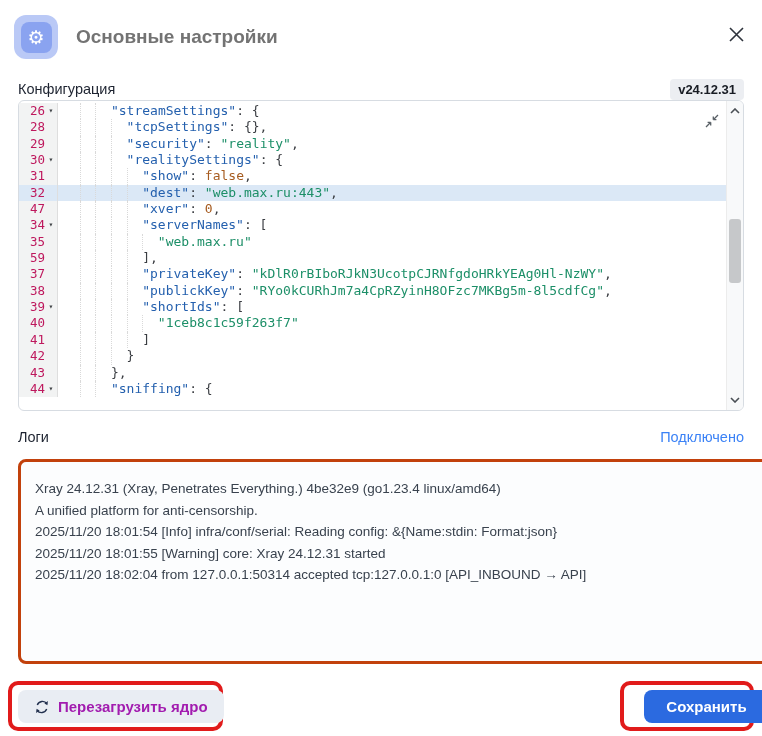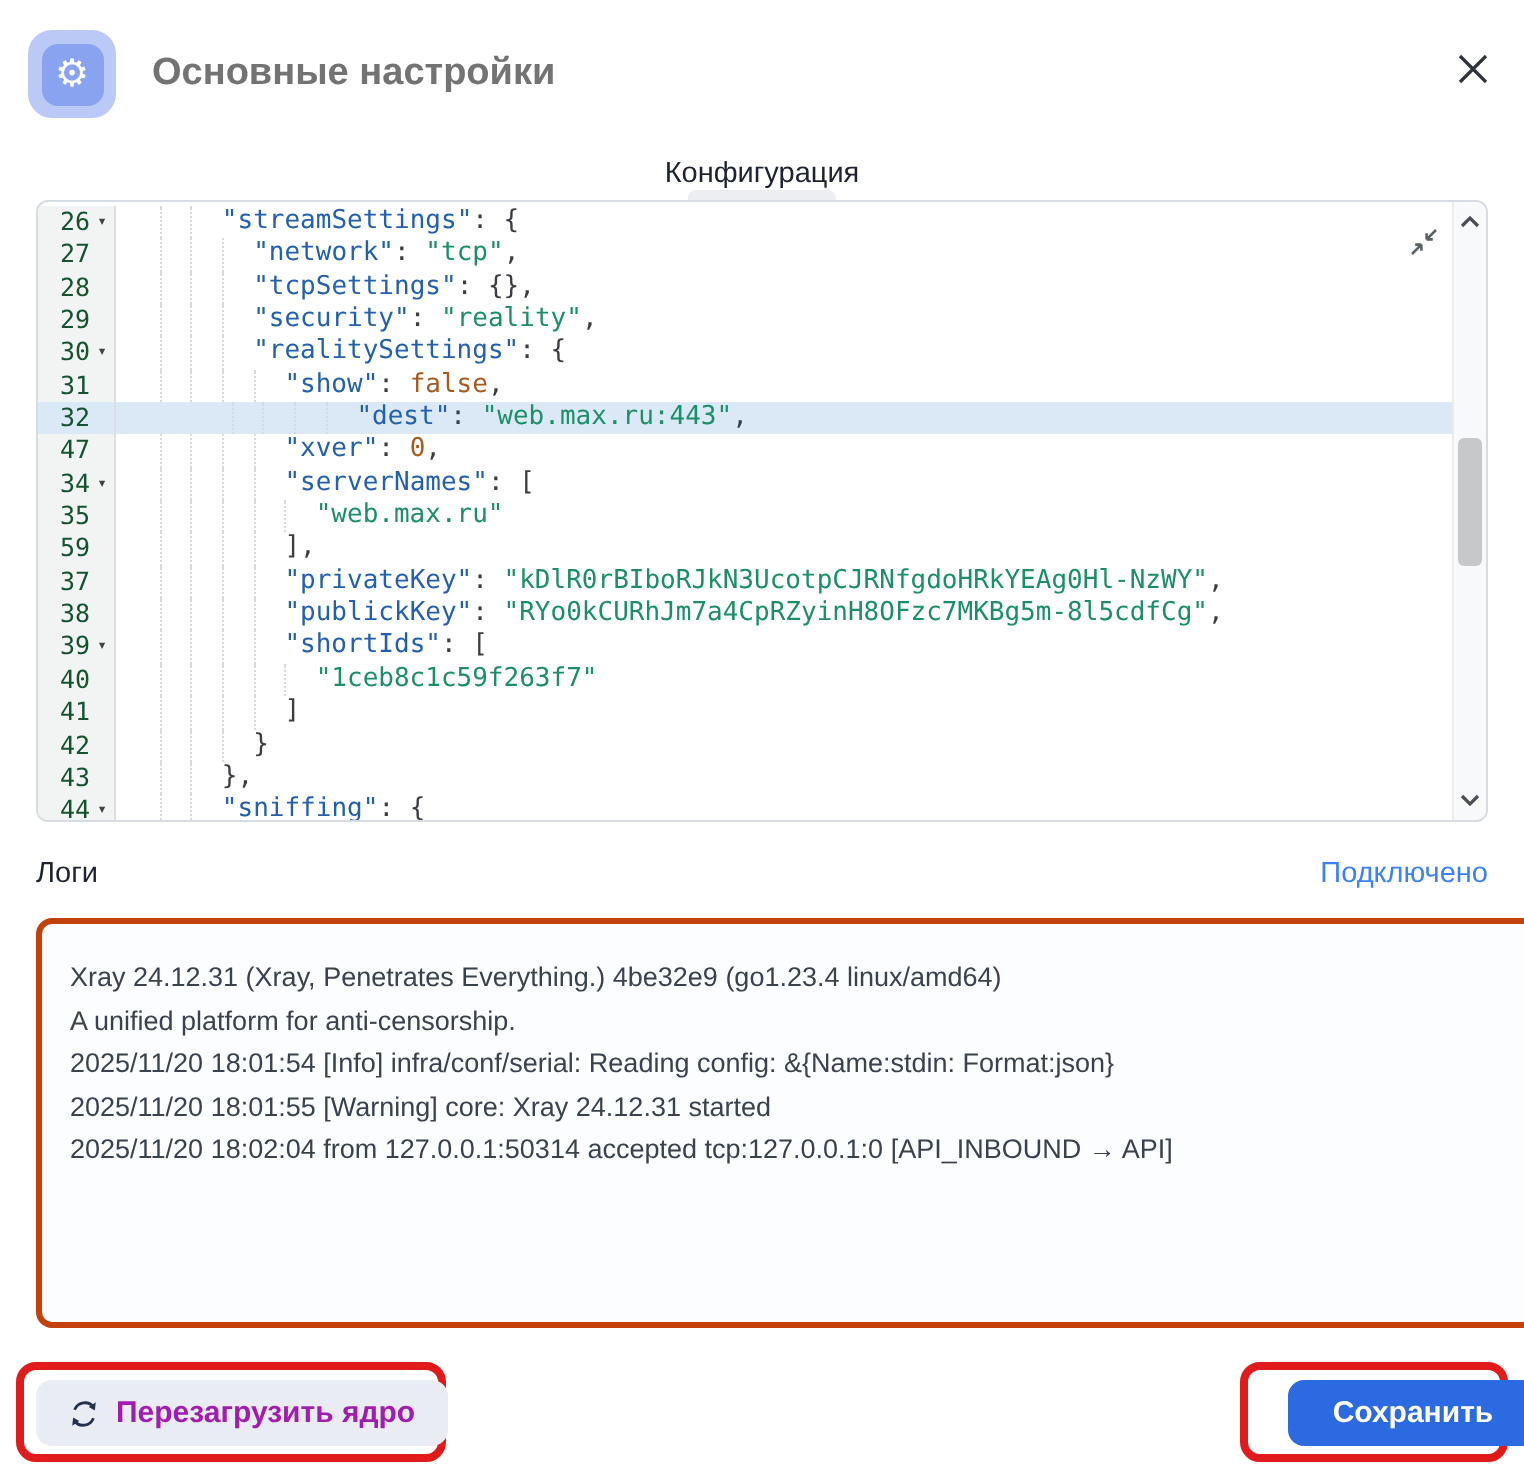--- a/index.html
+++ b/index.html
@@ -23,24 +23,24 @@
     padding:3px 8px;border-radius:4px;}
   .status-text{font-size:14.5px;font-weight:500;color:#3b82f6;}
   
   .editor{position:absolute;left:18px;top:100px;width:726px;height:311px;background:#fff;
     border:1px solid #d7dce2;border-radius:6px;overflow:hidden;box-sizing:border-box;}
   .rows{position:absolute;left:0;top:2px;right:17px;bottom:0;overflow:hidden;
     font-family:"DejaVu Sans Mono",monospace;font-size:13px;line-height:16.35px;}
   .row{display:flex;height:16.35px;white-space:pre;}
   .gut{flex:0 0 38px;background:#f2f3f3;border-right:1px solid #dedede;display:flex;
     align-items:center;box-sizing:border-box;}
-  .num{flex:0 0 26px;text-align:right;color:#14532d;font-size:12.5px;}
+  .num{flex:0 0 26px;text-align:right;color:#be185d;font-size:12.5px;}
   .fold{flex:0 0 12px;text-align:center;color:#3f4246;font-size:8px;cursor:pointer;}
   .codeline{padding-left:6px;}
-  .row.active{background:var(--active-line-bg,#dbe8f6);gap:36px;}
+  .row.active{background:var(--active-line-bg,#dbe8f6);}
   .row.active .gut{background:var(--active-line-bg,#dbe8f6);}
   .ig{display:inline-block;width:2ch;height:16.35px;vertical-align:top;}
   .ig + .ig{border-left:1px dotted #d9d9d9;box-sizing:border-box;}
   .tk-key{color:var(--syntax-key,#2460ae);}
   .tk-str{color:var(--syntax-string,#1d8f68);}
   .tk-num{color:var(--syntax-number,#a65b1f);}
   .tk-pun{color:#3a3d42;}
   .collapse-ic{position:absolute;top:13px;right:24px;width:14px;height:14px;cursor:pointer;}
   .vscroll{position:absolute;top:0;right:0;width:17px;height:100%;background:#f8f9fa;
     border-left:1px solid #ececec;box-sizing:border-box;}
@@ -71,29 +71,28 @@
 <div class="hdr-icon">
   <div class="hdr-icon-inner">⚙</div>
 </div>
 <div class="hdr-title">Основные настройки</div>
 <div class="close-btn">
   <svg width="17" height="17" viewBox="0 0 17 17">
       <path d="M2 2 L15 15 M15 2 L2 15" stroke="#2e333c" stroke-width="1.6" fill="none"></path>
     </svg>
 </div>
 
-<div class="sec-row" style="top:79px;flex-direction:column;">
+<div class="sec-row" style="top:79px;">
   <span class="sec-label">Конфигурация</span>
   <span class="ver-badge">v24.12.31</span>
 </div>
 
 <div class="editor">
   <div class="rows">
       <div class="row"><div class="gut"><span class="num">26</span><span class="fold">▾</span></div><div class="codeline"><span class="ig"></span><span class="ig"></span><span class="ig"></span><span class="tk-key">"streamSettings"</span><span class="tk-pun">: {</span></div></div>
-      <div class="row"><div class="gut"><span class="num">27</span><span class="fold"></span></div><div class="codeline"><span class="ig"></span><span class="ig"></span><span class="ig"></span><span class="ig"></span><span class="tk-key">"network"</span><span class="tk-pun">: </span><span class="tk-str">"tcp"</span><span class="tk-pun">,</span></div></div>
       <div class="row"><div class="gut"><span class="num">28</span><span class="fold"></span></div><div class="codeline"><span class="ig"></span><span class="ig"></span><span class="ig"></span><span class="ig"></span><span class="tk-key">"tcpSettings"</span><span class="tk-pun">: {},</span></div></div>
       <div class="row"><div class="gut"><span class="num">29</span><span class="fold"></span></div><div class="codeline"><span class="ig"></span><span class="ig"></span><span class="ig"></span><span class="ig"></span><span class="tk-key">"security"</span><span class="tk-pun">: </span><span class="tk-str">"reality"</span><span class="tk-pun">,</span></div></div>
       <div class="row"><div class="gut"><span class="num">30</span><span class="fold">▾</span></div><div class="codeline"><span class="ig"></span><span class="ig"></span><span class="ig"></span><span class="ig"></span><span class="tk-key">"realitySettings"</span><span class="tk-pun">: {</span></div></div>
       <div class="row"><div class="gut"><span class="num">31</span><span class="fold"></span></div><div class="codeline"><span class="ig"></span><span class="ig"></span><span class="ig"></span><span class="ig"></span><span class="ig"></span><span class="tk-key">"show"</span><span class="tk-pun">: </span><span class="tk-num">false</span><span class="tk-pun">,</span></div></div>
       <div class="row active"><div class="gut"><span class="num">32</span><span class="fold"></span></div><div class="codeline"><span class="ig"></span><span class="ig"></span><span class="ig"></span><span class="ig"></span><span class="ig"></span><span class="tk-key">"dest"</span><span class="tk-pun">: </span><span class="tk-str">"web.max.ru:443"</span><span class="tk-pun">,</span></div></div>
       <div class="row"><div class="gut"><span class="num">47</span><span class="fold"></span></div><div class="codeline"><span class="ig"></span><span class="ig"></span><span class="ig"></span><span class="ig"></span><span class="ig"></span><span class="tk-key">"xver"</span><span class="tk-pun">: </span><span class="tk-num">0</span><span class="tk-pun">,</span></div></div>
       <div class="row"><div class="gut"><span class="num">34</span><span class="fold">▾</span></div><div class="codeline"><span class="ig"></span><span class="ig"></span><span class="ig"></span><span class="ig"></span><span class="ig"></span><span class="tk-key">"serverNames"</span><span class="tk-pun">: [</span></div></div>
       <div class="row"><div class="gut"><span class="num">35</span><span class="fold"></span></div><div class="codeline"><span class="ig"></span><span class="ig"></span><span class="ig"></span><span class="ig"></span><span class="ig"></span><span class="ig"></span><span class="tk-str">"web.max.ru"</span></div></div>
       <div class="row"><div class="gut"><span class="num">59</span><span class="fold"></span></div><div class="codeline"><span class="ig"></span><span class="ig"></span><span class="ig"></span><span class="ig"></span><span class="ig"></span><span class="tk-pun">],</span></div></div>
       <div class="row"><div class="gut"><span class="num">37</span><span class="fold"></span></div><div class="codeline"><span class="ig"></span><span class="ig"></span><span class="ig"></span><span class="ig"></span><span class="ig"></span><span class="tk-key">"privateKey"</span><span class="tk-pun">: </span><span class="tk-str">"kDlR0rBIboRJkN3UcotpCJRNfgdoHRkYEAg0Hl-NzWY"</span><span class="tk-pun">,</span></div></div>

